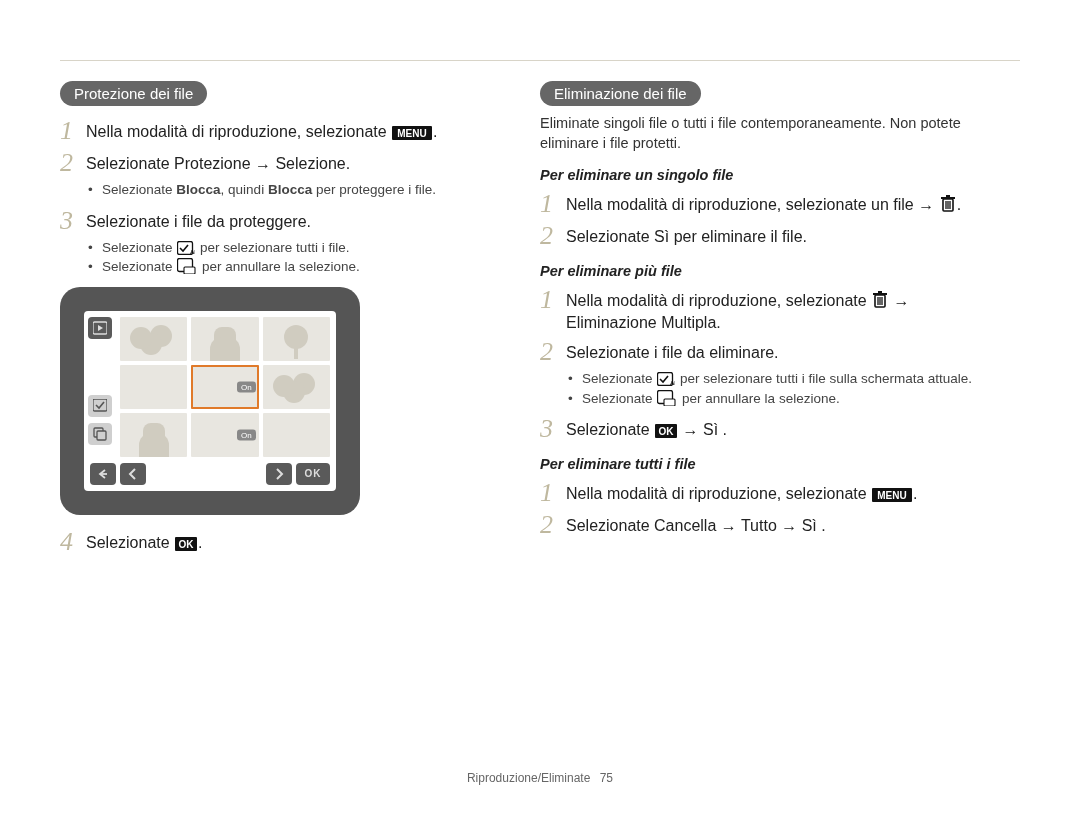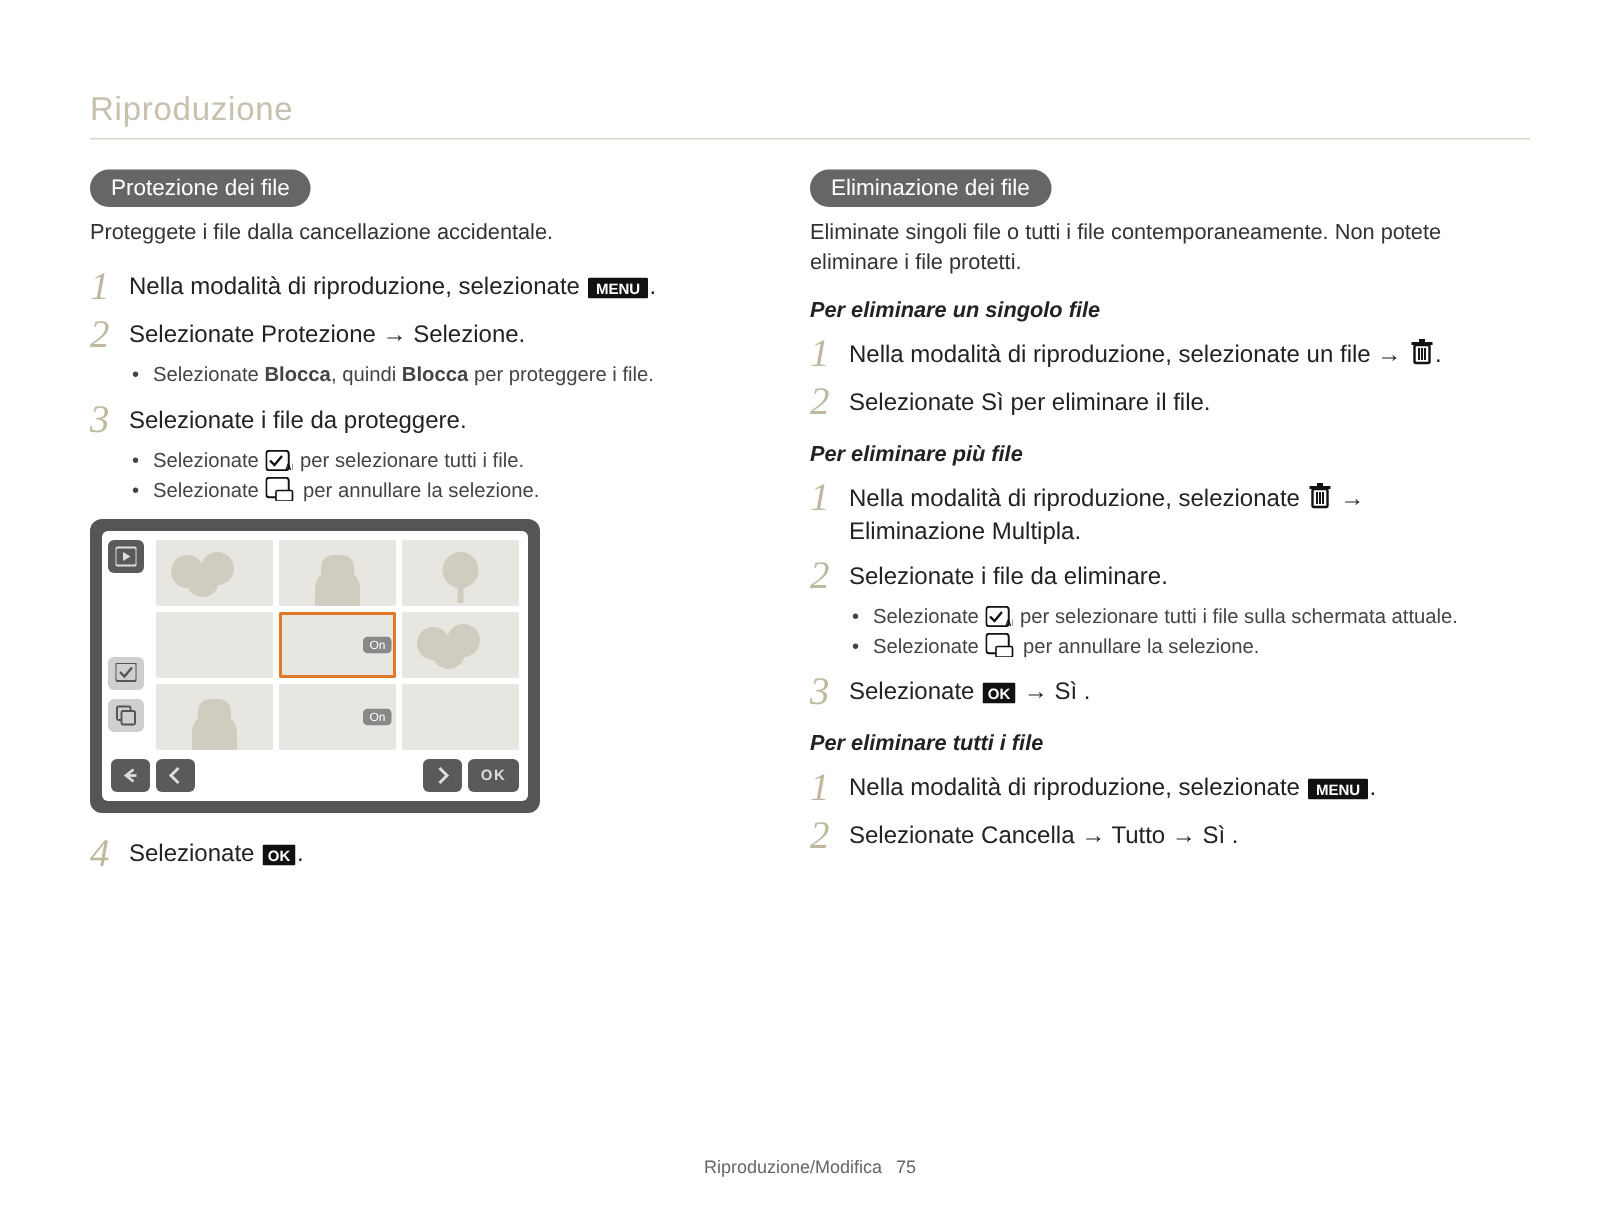--- a/index.html
+++ b/index.html
@@ -119,22 +119,22 @@
   }
   .page-num { margin-left: 6px; }
 
   
   .thumb-frame {
     width: 300px;
     margin: 10px 0 14px 0;
   }
   .thumb-inner {
     background: #555;
-    border-radius: 8px;
-    padding: 8px;
+    border-radius: 20px;
+    padding: 24px;
   }
   .thumb-screen {
     background: #fff;
     border-radius: 4px;
     padding: 6px;
     position: relative;
   }
   .thumb-grid {
     display: grid;
     grid-template-columns: repeat(3, 1fr);
@@ -263,28 +263,26 @@
         <path d="M9 2 L4 7 L9 12" fill="none" stroke="#ddd" stroke-width="2"></path>
       </g>
     <g id="ic-right-w">
         <path d="M5 2 L10 7 L5 12" fill="none" stroke="#ddd" stroke-width="2"></path>
       </g>
   </defs>
 </svg>
 
 <div class="page">
 
-  <div class="header-title">Riproduzione</div>
   <hr class="header-rule">
 
   <div class="cols">
 
     <div class="col">
       <div class="pill">Protezione dei file</div>
-      <div class="intro">Proteggete i file dalla cancellazione accidentale.</div>
 
       <ol class="steps">
         <li class="step">
           <span class="step-num">1</span>
           <span class="step-body">
             <span>Nella modalità di riproduzione, selezionate </span><span class="icon"><svg width="40" height="14">
                   <use href="#ic-menu"></use>
                 </svg></span>.
           </span>
         </li>
@@ -477,16 +475,16 @@
           <span class="step-num">2</span>
           <span class="step-body">
             <span>Selezionate </span><span class="bold">Cancella → Tutto → Sì</span><span> .</span>
           </span>
         </li>
       </ol>
     </div>
   </div>
 
   <div class="footer">
-    <span>Riproduzione/Modifica</span>
+    <span>Riproduzione/Eliminate</span>
     <span class="page-num">75</span>
   </div>
 </div>
 
 </body></html>

